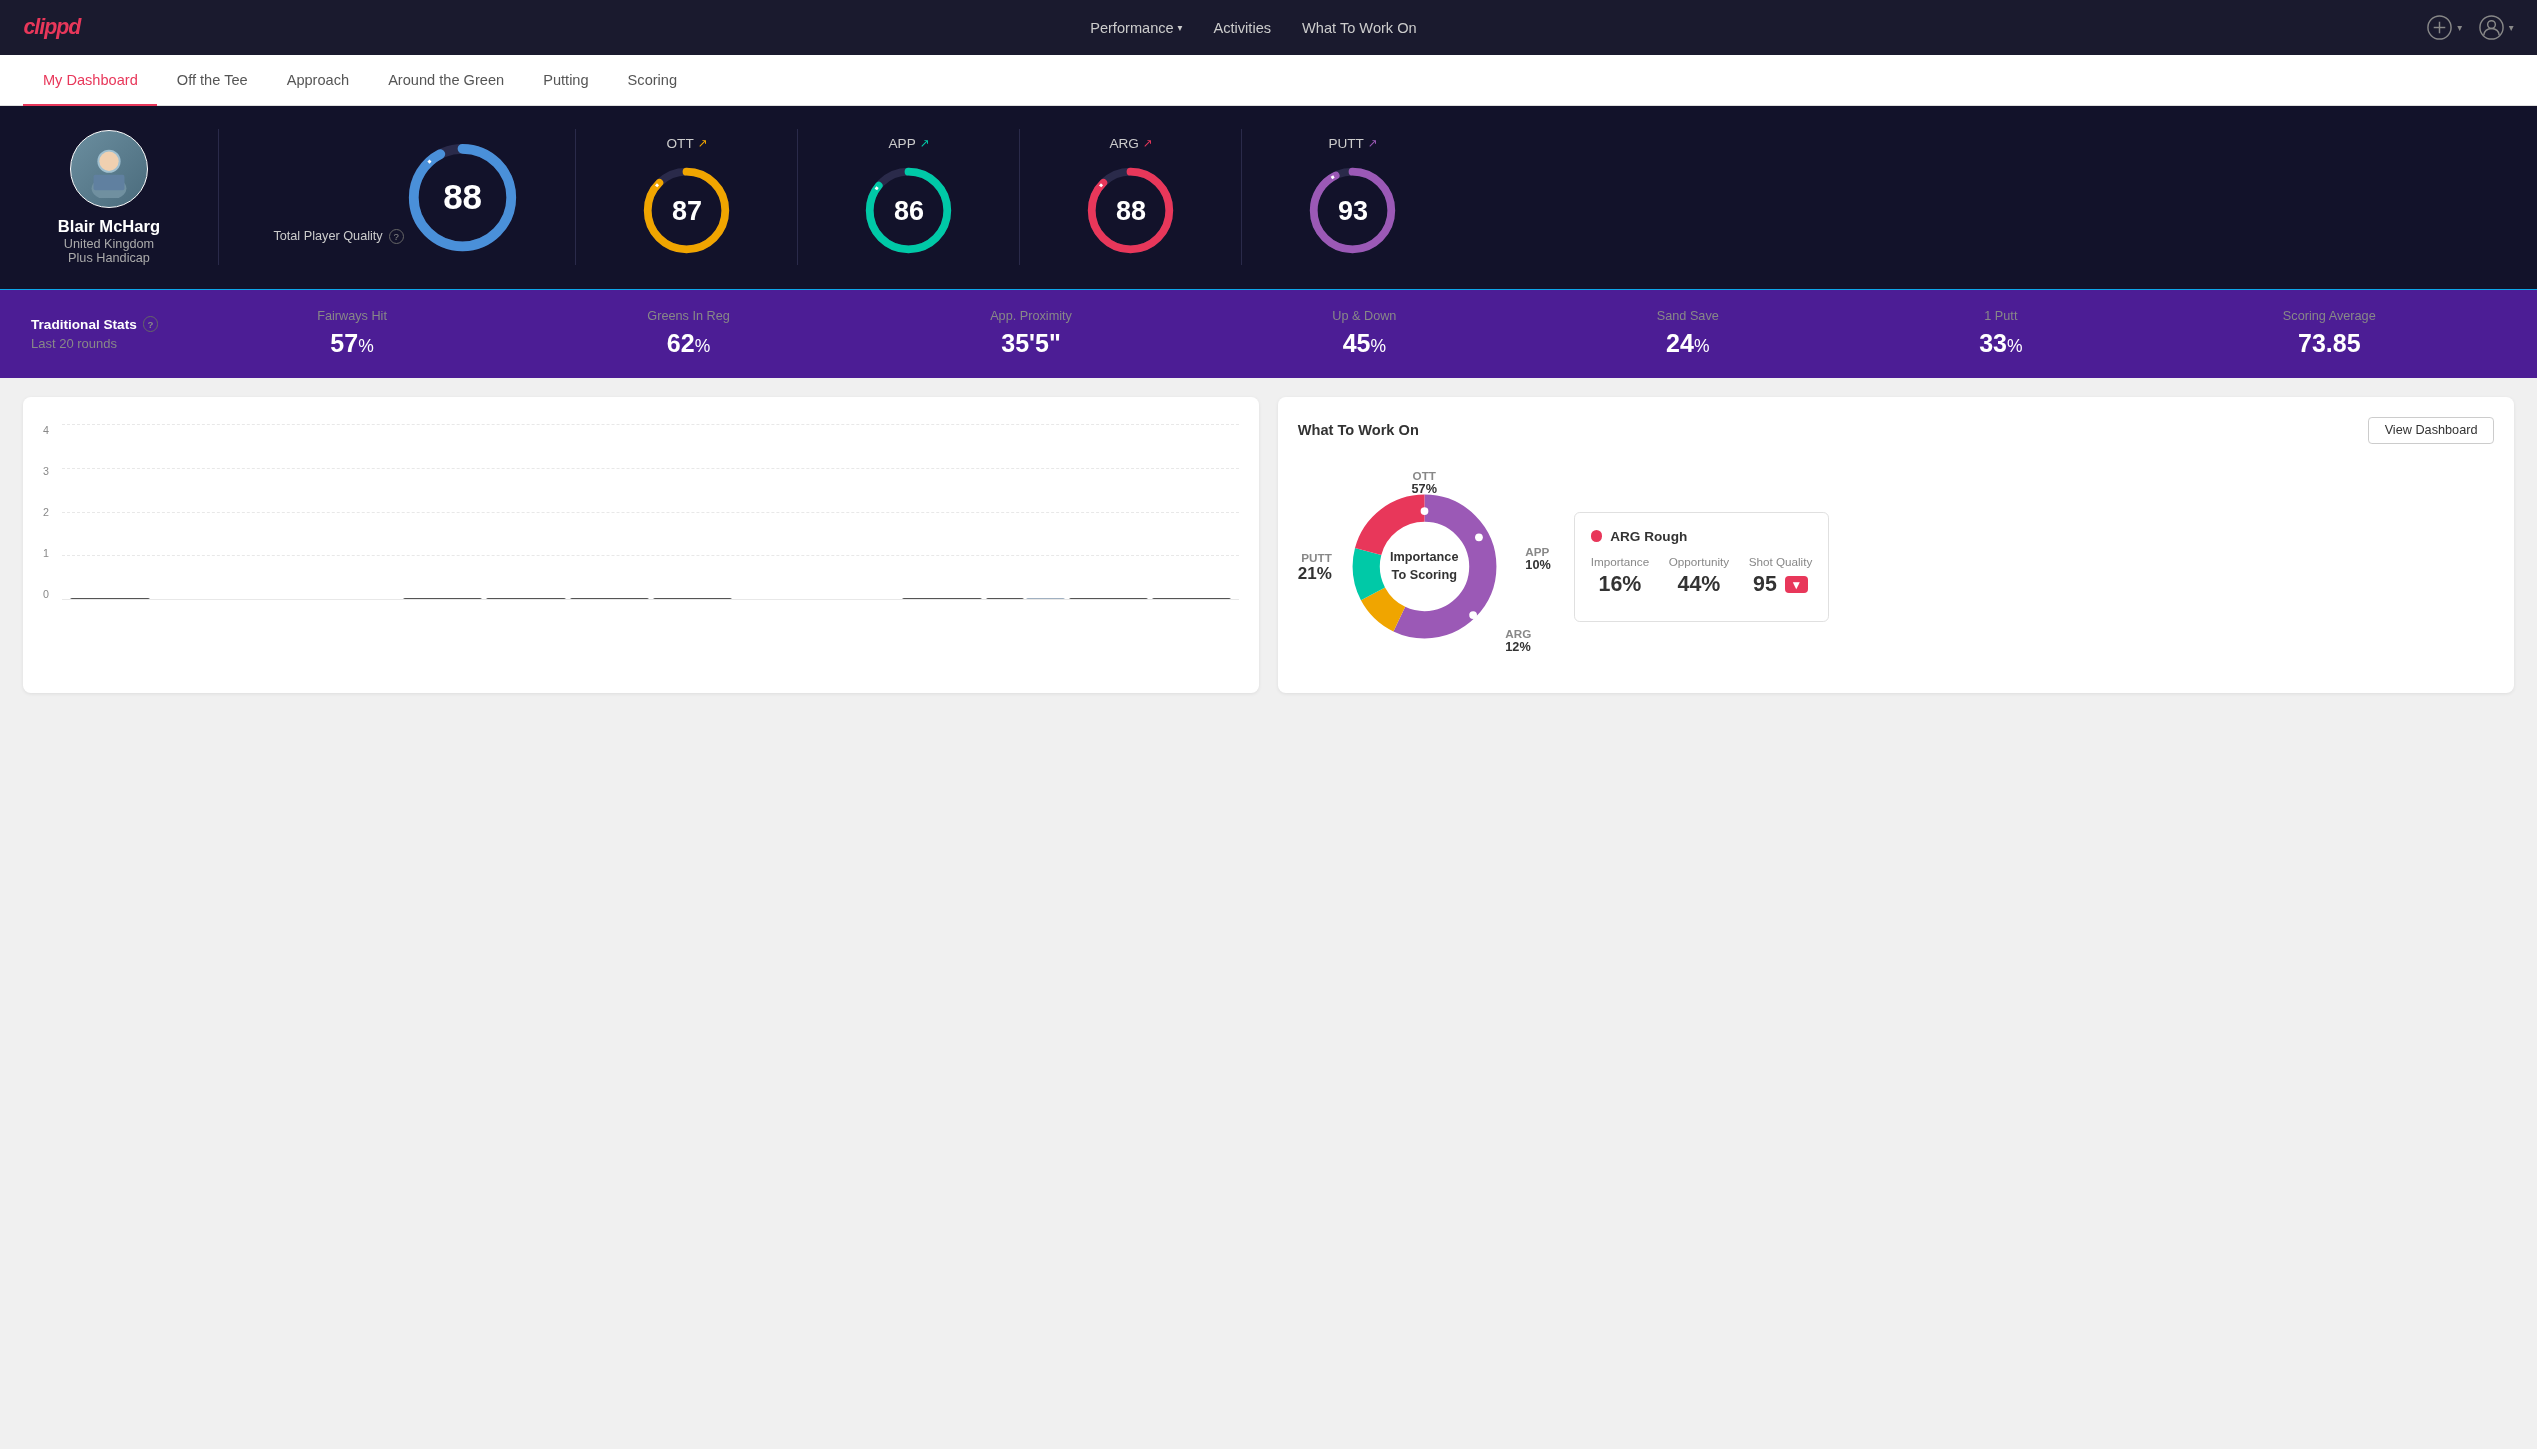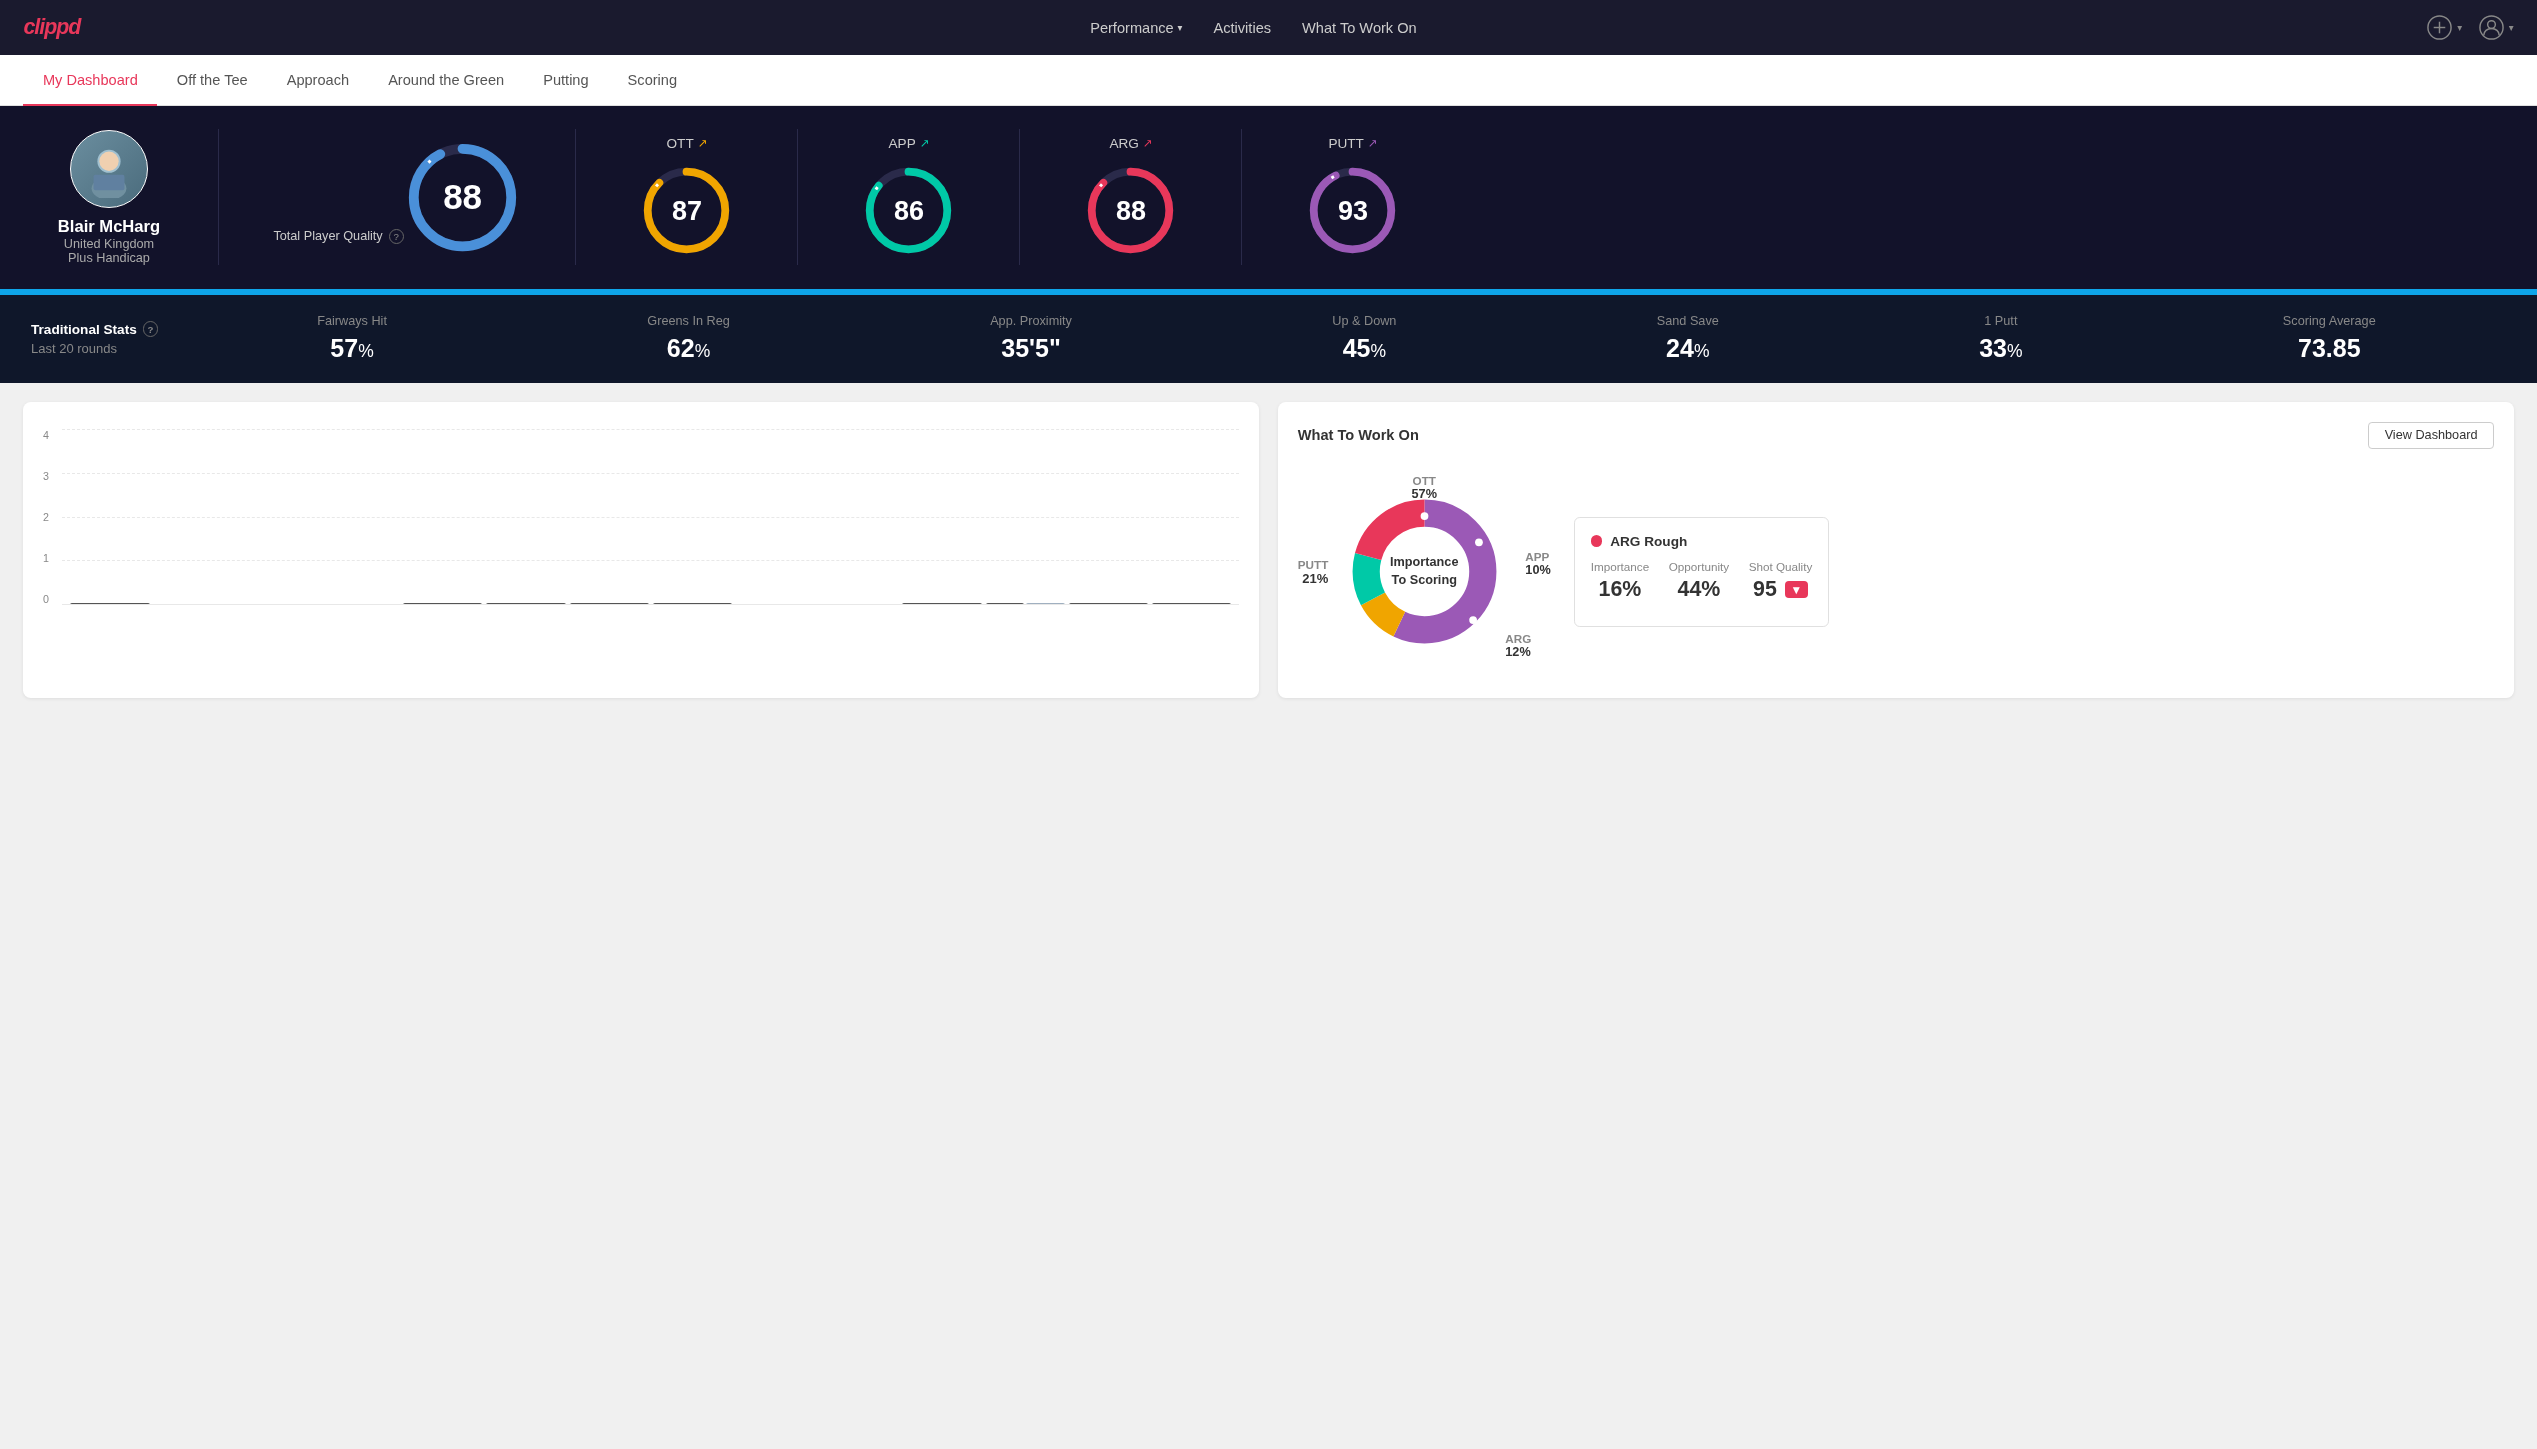--- a/index.html
+++ b/index.html
@@ -127,22 +127,22 @@
       top: 50%;
       left: 50%;
       transform: translate(-50%, -50%);
       color: #fff;
       font-size: 35px;
       font-weight: 700;
     }
 
     
     .stats-bar {
-      background: #0f172a;
-      border-top: 6px solid #0ea5e9;
+      background: #4c1d95;
+      border-top: 1px solid #0ea5e9;
       padding: 19.5px 31px;
       display: flex;
       align-items: center;
       gap: 0;
     }
     .stats-label-section {
       min-width: 156px;
     }
     .stats-title {
       color: #fff;
@@ -607,21 +607,21 @@
         <div style="position:absolute;top:50%;right:0;transform:translateY(-80%);text-align:left;">
           <div style="font-size:11.7px;color:#888;font-weight:600;">APP</div>
           <div style="font-size:12.7px;font-weight:700;color:#333;">10%</div>
         </div>
         <div style="position:absolute;bottom:19.5px;right:19.5px;text-align:left;">
           <div style="font-size:11.7px;color:#888;font-weight:600;">ARG</div>
           <div style="font-size:12.7px;font-weight:700;color:#333;">12%</div>
         </div>
         <div style="position:absolute;top:50%;left:0;transform:translateY(-50%);text-align:right;">
           <div style="font-size:11.7px;color:#888;font-weight:600;">PUTT</div>
-          <div style="font-size:13px;font-weight:700;color:#333;">21%</div>
+          <div style="font-size:17px;font-weight:700;color:#333;">21%</div>
         </div>
 
         <div style="position:absolute;top:19.5px;left:29px;width:195px;height:175px;">
           <svg viewBox="0 0 200 180" width="195" height="175">
 
             <circle cx="100" cy="90" r="60" fill="none" stroke="#9b59b6" stroke-width="28" stroke-dasharray="215 163" stroke-dashoffset="0" transform="rotate(-90 100 90)"></circle>
 
             <circle cx="100" cy="90" r="60" fill="none" stroke="#f0a500" stroke-width="28" stroke-dasharray="38 340" stroke-dashoffset="-215" transform="rotate(-90 100 90)"></circle>
 
             <circle cx="100" cy="90" r="60" fill="none" stroke="#00c9a7" stroke-width="28" stroke-dasharray="45 333" stroke-dashoffset="-253" transform="rotate(-90 100 90)"></circle>

